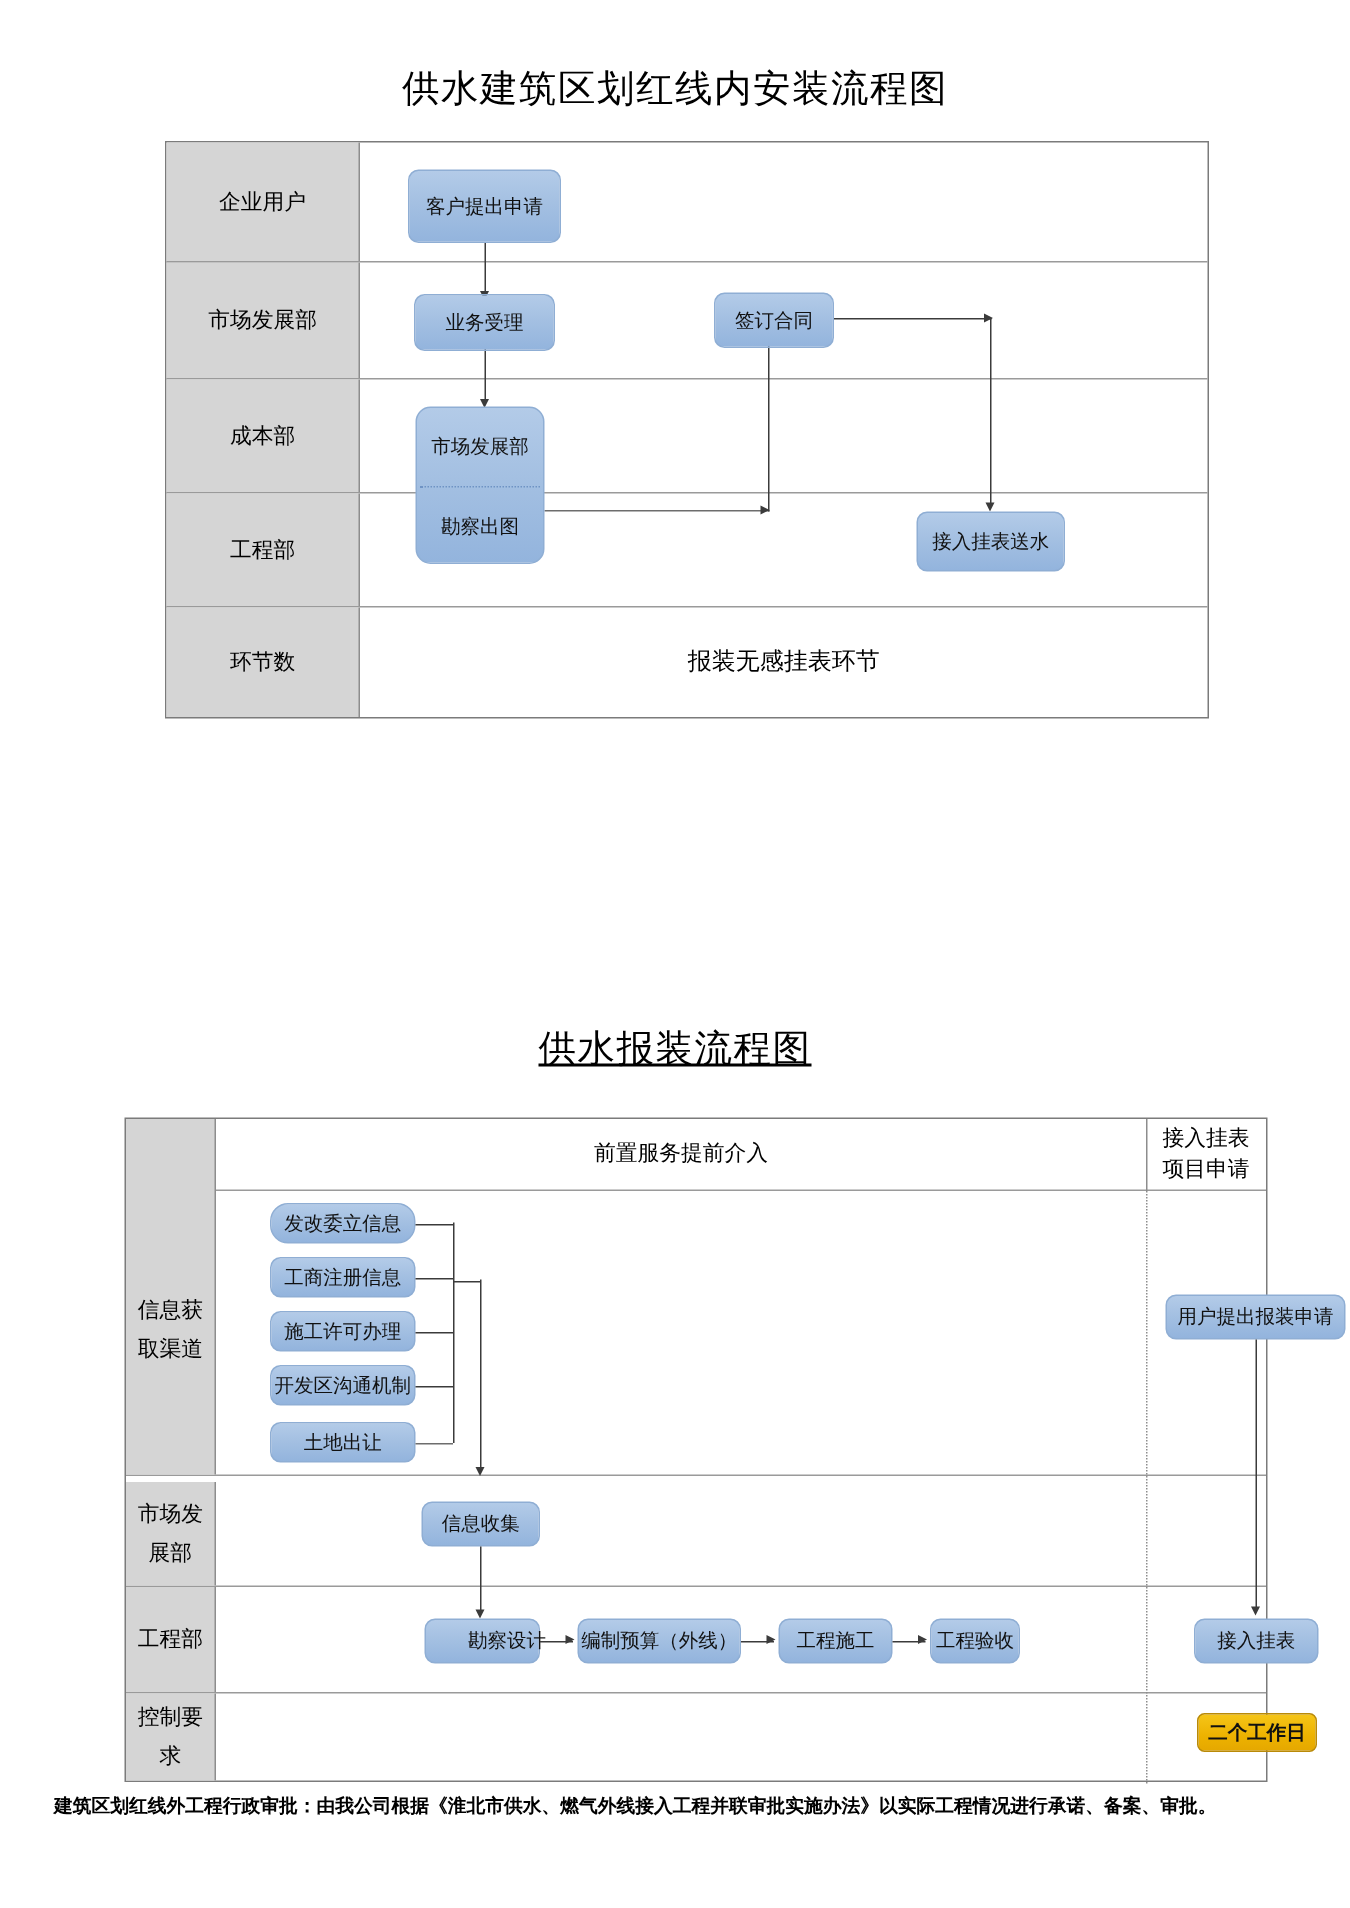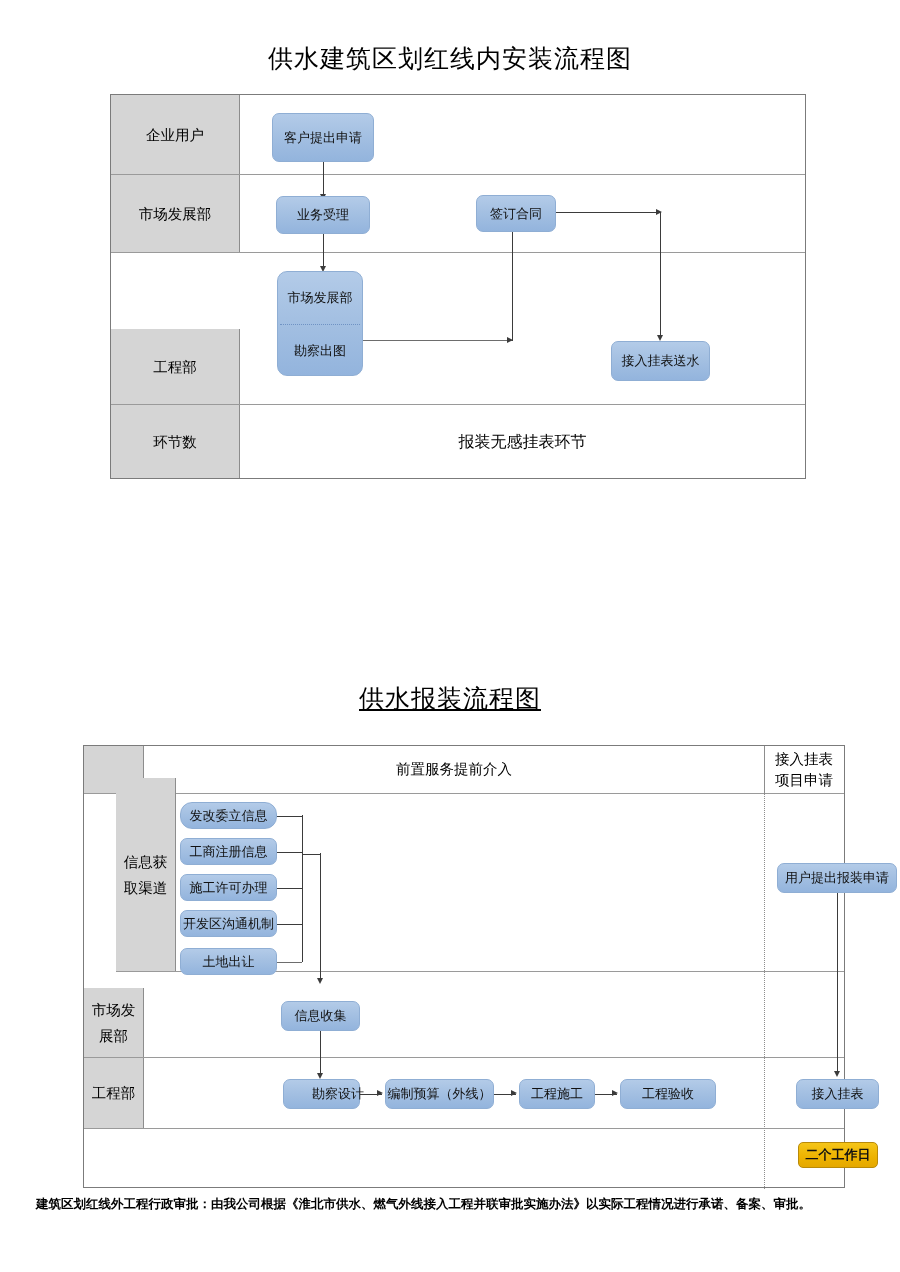--- a/index.html
+++ b/index.html
@@ -173,20 +173,24 @@
   <div class="flowtable" id="table1">
 
     <div class="row" style="top:80px;height:78px;">
       <div class="labelcell">市场发展部</div>
       <div class="bodycell"></div>
     </div>
     <div class="row" style="top:0px;height:80px;">
       <div class="labelcell">企业用户</div>
       <div class="bodycell"></div>
     </div>
+    <div class="row" style="top:158px;height:76px;">
+      <div class="labelcell">成本部</div>
+      <div class="bodycell"></div>
+    </div>
     <div class="row" style="top:234px;height:76px;">
       <div class="labelcell">工程部</div>
       <div class="bodycell"></div>
     </div>
     <div class="row last" style="top:310px;height:73px;">
       <div class="labelcell">环节数</div>
       <div class="bodycell">
         <div class="hdr-center" style="left:0;right:0;top:0;bottom:0;font-size:16px;">报装无感挂表环节</div>
       </div>
     </div>
@@ -230,37 +234,42 @@
     <div class="row" style="top:0px;height:48px;">
       <div class="labelcell"></div>
       <div class="bodycell">
         <div class="hdr-center" style="left:0;width:620px;top:0;bottom:0;">前置服务提前介入</div>
         <div class="solidsep" style="left:620px;top:0;height:48px;"></div>
         <div class="hdr-center" style="left:620px;right:0;top:0;bottom:0;">接入挂表
 项目申请</div>
       </div>
     </div>
 
-    <div class="row" style="top:32px;height:194px;margin-left:32px;">
+    <div class="row" style="top:44px;height:194px;">
       <div class="labelcell">信息获
 取渠道</div>
       <div class="bodycell"></div>
     </div>
 
     <div class="row" style="top:242px;height:70px;">
       <div class="labelcell">市场发
 展部</div>
       <div class="bodycell"></div>
     </div>
 
     <div class="row" style="top:312px;height:71px;">
       <div class="labelcell">工程部</div>
       <div class="bodycell"></div>
     </div>
 
+    <div class="row last" style="top:383px;height:58px;">
+      <div class="labelcell">控制要
+求</div>
+      <div class="bodycell"></div>
+    </div>
 
     <div class="dotsep" style="left:680px;top:48px;height:395px;"></div>
 
     <div class="box" style="left:96px;top:56px;width:97px;height:27px;border-radius:12px;">发改委立信息</div>
     <div class="box" style="left:96px;top:92px;width:97px;height:27px;">工商注册信息</div>
     <div class="box" style="left:96px;top:128px;width:97px;height:27px;">施工许可办理</div>
     <div class="box" style="left:96px;top:164px;width:97px;height:27px;">开发区沟通机制</div>
     <div class="box" style="left:96px;top:202px;width:97px;height:27px;">土地出让</div>
 
     <div class="ln-h" style="left:193px;top:69.5px;width:25px;"></div>
@@ -283,21 +292,21 @@
     <div class="arr-r" style="left:293px;top:344px;"></div>
 
     <div class="box" style="left:301px;top:333px;width:109px;height:30px;">编制预算（外线）</div>
     <div class="ln-h" style="left:410px;top:347.5px;width:22px;"></div>
     <div class="arr-r" style="left:427px;top:344px;"></div>
 
     <div class="box" style="left:435px;top:333px;width:76px;height:30px;">工程施工</div>
     <div class="ln-h" style="left:511px;top:347.5px;width:22px;"></div>
     <div class="arr-r" style="left:528px;top:344px;"></div>
 
-    <div class="box" style="left:536px;top:333px;width:96px;height:30px;">工程验收</div>
+    <div class="box" style="left:536px;top:333px;width:60px;height:30px;">工程验收</div>
 
     <div class="box" style="left:693px;top:117px;width:120px;height:30px;">用户提出报装申请</div>
     <div class="ln-v" style="left:753px;top:147px;height:180px;"></div>
     <div class="arr-d" style="left:749.5px;top:325px;"></div>
 
     <div class="box" style="left:712px;top:333px;width:83px;height:30px;">接入挂表</div>
 
     <div class="box orange" style="left:714px;top:396px;width:80px;height:26px;">二个工作日</div>
   </div>
 

